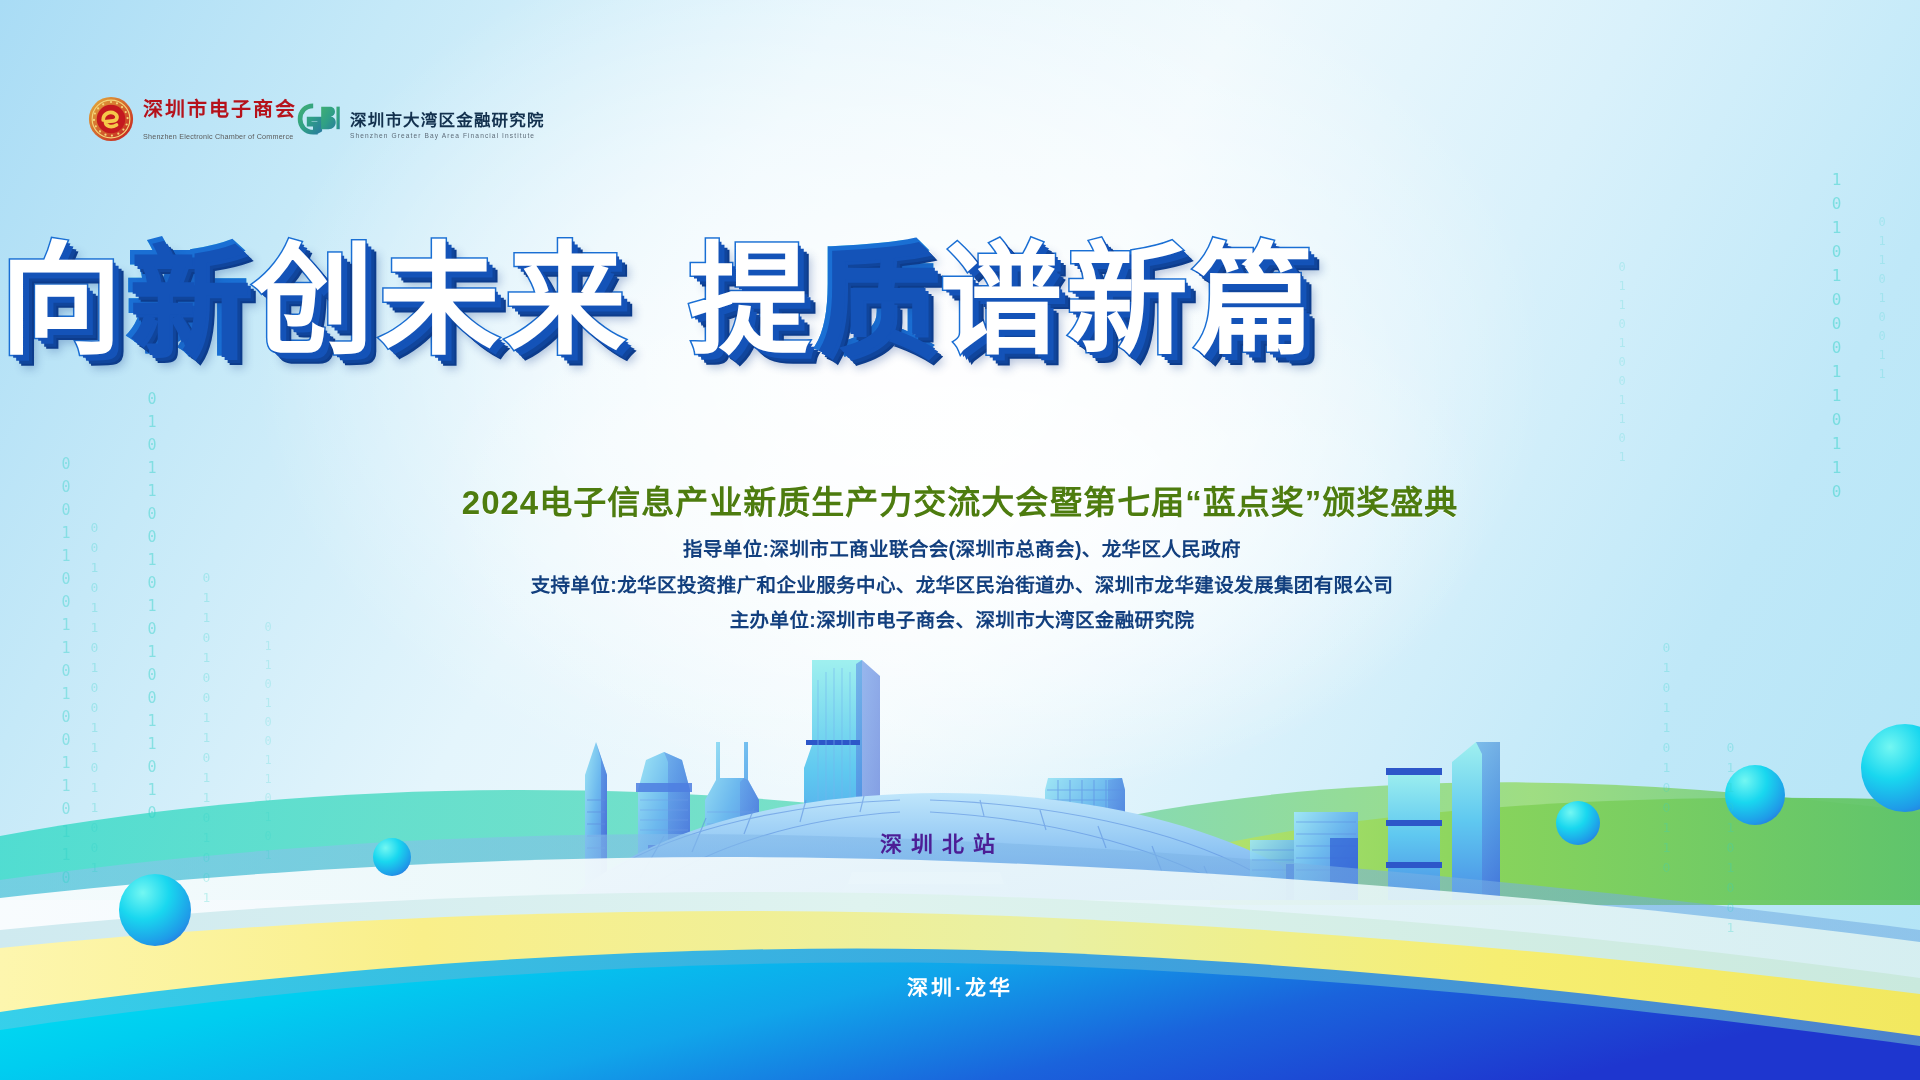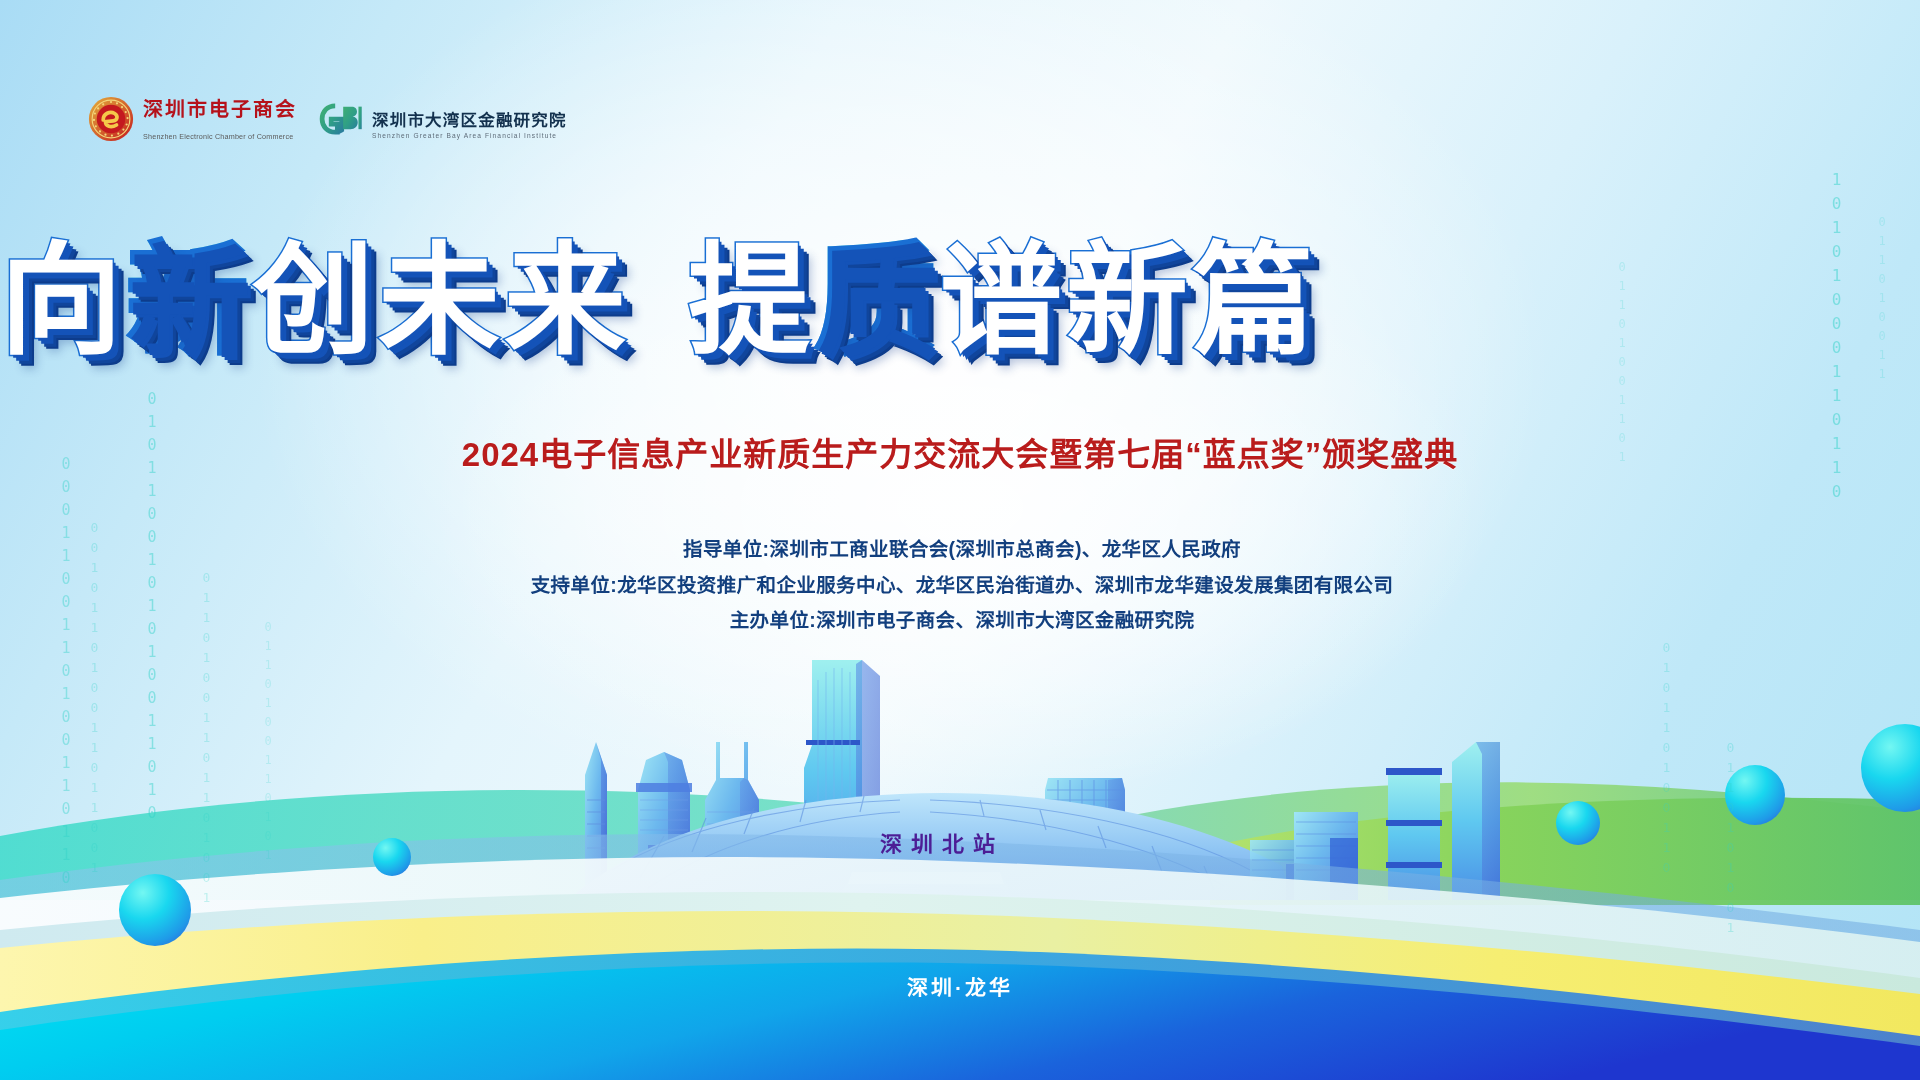--- a/index.html
+++ b/index.html
@@ -50,21 +50,20 @@
   
   #scenery { position: absolute; left: 0; top: 0; width: 1920px; height: 1080px; }
 
   
   .logo-row {
     position: absolute;
     left: 88px;
     top: 96px;
     display: flex;
     align-items: center;
-    gap: 22px;
   }
   .logo-unit { display: flex; align-items: center; gap: 9px; }
   .secc-seal { width: 46px; height: 46px; flex: 0 0 auto; }
   .secc-text { display: flex; flex-direction: column; justify-content: center; }
   .secc-cn {
     font-family: "Liberation Serif", "DejaVu Serif", serif;
     font-weight: bold;
     font-size: 20px;
     color: #b5121b;
     letter-spacing: 2px;
@@ -130,27 +129,27 @@
     background-clip: text;
     -webkit-text-fill-color: transparent;
   }
   .headline .gap { display: inline-block; width: 58px; }
 
   
   .subtitle {
     position: absolute;
     left: 0;
     right: 0;
-    top: 428px;
+    top: 476px;
     text-align: center;
     font-family: "Liberation Sans", sans-serif;
     font-weight: bold;
     font-size: 33px;
     letter-spacing: 1px;
-    color: #b91c1c;
+    color: #4d7c0f;
     white-space: nowrap;
     text-shadow: 0 1px 0 rgba(255,255,255,0.85);
   }
 
   
   .orgs {
     position: absolute;
     left: 4px;
     right: 0;
     top: 540px;

